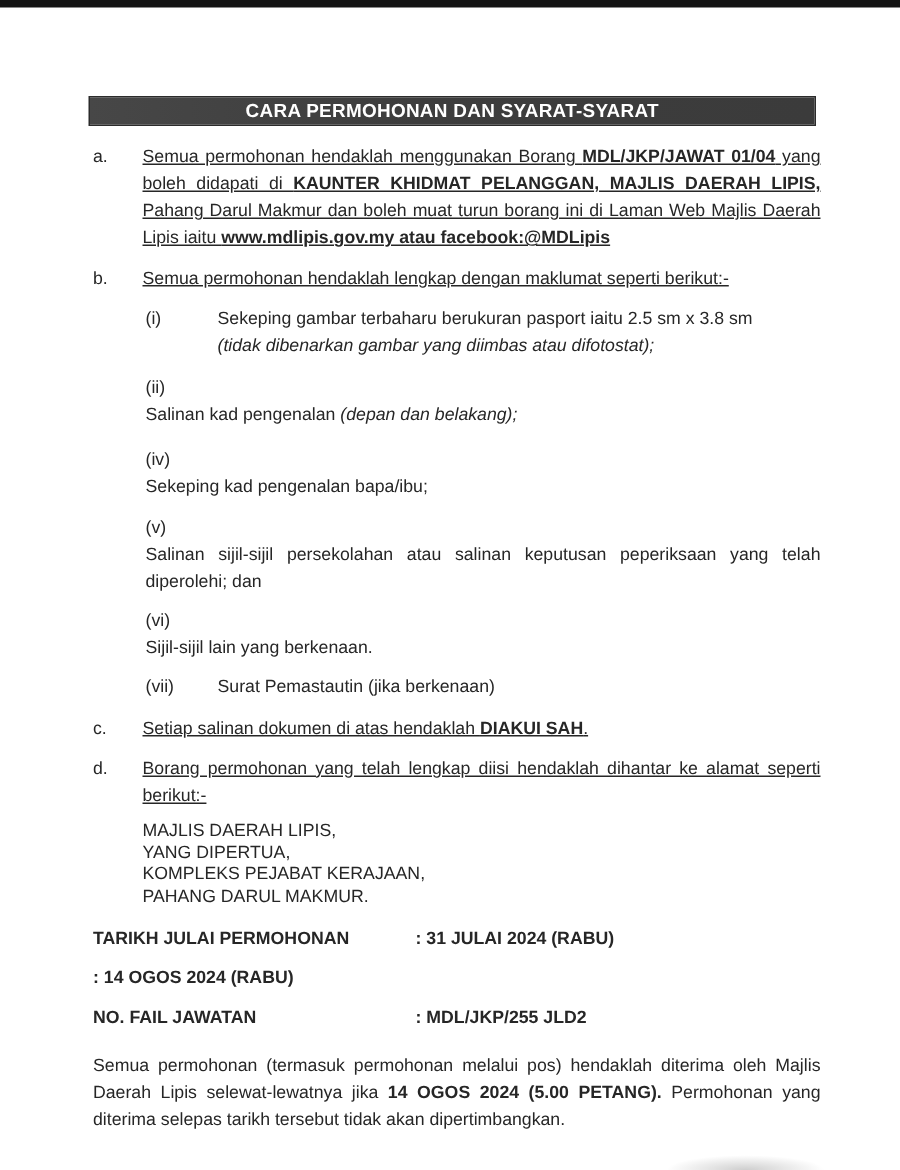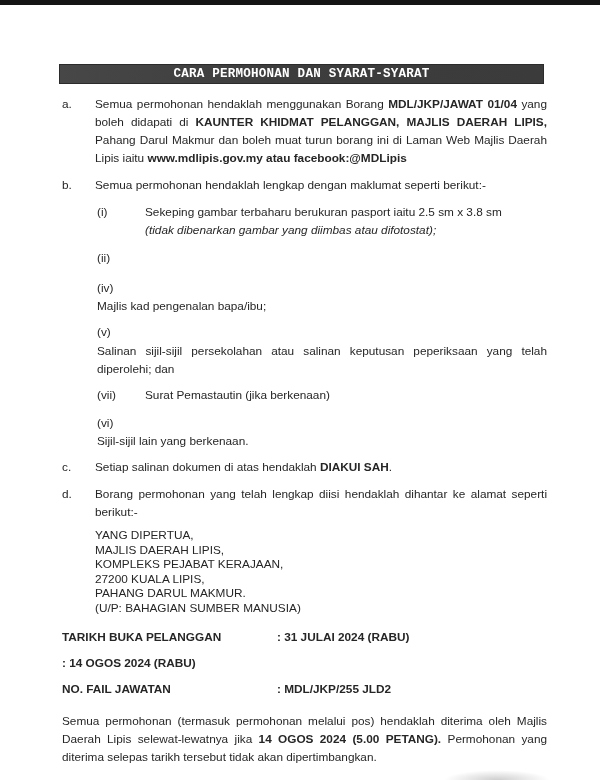--- a/index.html
+++ b/index.html
@@ -26,25 +26,24 @@
     margin: 59px 17px 11px -3px;
     background: linear-gradient(90deg, #474747 0%, #3d3d3d 45%, #3b3b3b 100%);
     border: 1px solid #2b2b2b;
     box-sizing: border-box;
     color: #ffffff;
     font-weight: bold;
     font-size: 12.6px;
     letter-spacing: 0.2px;
     text-align: center;
     line-height: 18px;
-    font-family: Liberation Mono, monospace;
   }
   .item { display: flex; margin: 0 0 9px 0; }
   .item .marker { width: 33px; flex: none; }
-  .item .text { flex: 1; margin: 0; text-align: justify; }
+  .item .text { flex: 1; margin: 0; text-align: justify; text-decoration: underline; }
   .sub { display: flex; margin: 0 0 10px 35px; }
   .sub .snum { width: 48px; flex: none; }
   .sub .stext { flex: 1; margin: 0; text-align: justify; }
   .sub .ital { }
   .sub .ital.blk { display: block; }
   .gap-lg { margin-bottom: 12px; flex-direction: column; }
   .gap-sm { margin-bottom: 8px; flex-direction: column; }
   .address { margin: 0 0 12px 33px; line-height: 1.24; }
   .address div { white-space: nowrap; }
   .info-row { display: flex; font-weight: bold; margin-bottom: 8px; }
@@ -81,64 +80,63 @@
     <p class="text">Semua permohonan hendaklah lengkap dengan maklumat seperti berikut:-</p>
   </div>
 
   <div class="sub">
     <span class="snum">(i)</span>
     <p class="stext"><span>Sekeping gambar terbaharu berukuran pasport iaitu 2.5 sm x 3.8 sm</span><em class="ital blk">(tidak dibenarkan gambar yang diimbas atau difotostat);</em></p>
   </div>
 
   <div class="sub gap-lg">
     <span class="snum">(ii)</span>
+    <p class="stext"><span>Salinan kad pengenalan </span><em class="ital">(depan dan belakang);</em></p>
   </div>
 
 
   <div class="sub gap-sm">
     <span class="snum">(iv)</span>
-    <p class="stext">Majlis kad pengenalan bapa/ibu;</p>
+    <p class="stext">Sekeping kad pengenalan bapa/ibu;</p>
   </div>
 
   <div class="sub gap-sm">
     <span class="snum">(v)</span>
     <p class="stext">Salinan sijil-sijil persekolahan atau salinan keputusan peperiksaan yang telah diperolehi; dan</p>
   </div>
 
+  <div class="sub gap-sm">
+    <span class="snum">(vi)</span>
+    <p class="stext">Sijil-sijil lain yang berkenaan.</p>
+  </div>
+
   <div class="sub">
     <span class="snum">(vii)</span>
     <p class="stext">Surat Pemastautin (jika berkenaan)</p>
-  </div>
-
-  <div class="sub gap-sm">
-    <span class="snum">(vi)</span>
-    <p class="stext">Sijil-sijil lain yang berkenaan.</p>
   </div>
 
   <div class="item">
     <span class="marker">c.</span>
     <p class="text"><span>Setiap salinan dokumen di atas hendaklah </span><strong>DIAKUI SAH</strong><span>.</span></p>
   </div>
 
   <div class="item" style="margin-bottom:7px;">
     <span class="marker">d.</span>
     <p class="text">Borang permohonan yang telah lengkap diisi hendaklah dihantar ke alamat seperti berikut:-</p>
   </div>
 
   <div class="address">
+    <div>MAJLIS DAERAH LIPIS,</div>
     <div>YANG DIPERTUA,</div>
-    <div>MAJLIS DAERAH LIPIS,</div>
     <div>KOMPLEKS PEJABAT KERAJAAN,</div>
-    <div>27200 KUALA LIPIS,</div>
     <div>PAHANG DARUL MAKMUR.</div>
-    <div>(U/P: BAHAGIAN SUMBER MANUSIA)</div>
   </div>
 
   <div class="info-row">
-    <span class="info-label">TARIKH BUKA PELANGGAN</span>
+    <span class="info-label">TARIKH JULAI PERMOHONAN</span>
     <span class="info-value">: 31 JULAI 2024 (RABU)</span>
   </div>
   <div class="info-row">
     <span class="info-value">: 14 OGOS 2024 (RABU)</span>
   </div>
   <div class="info-row">
     <span class="info-label">NO. FAIL JAWATAN</span>
     <span class="info-value">: MDL/JKP/255 JLD2</span>
   </div>
 

